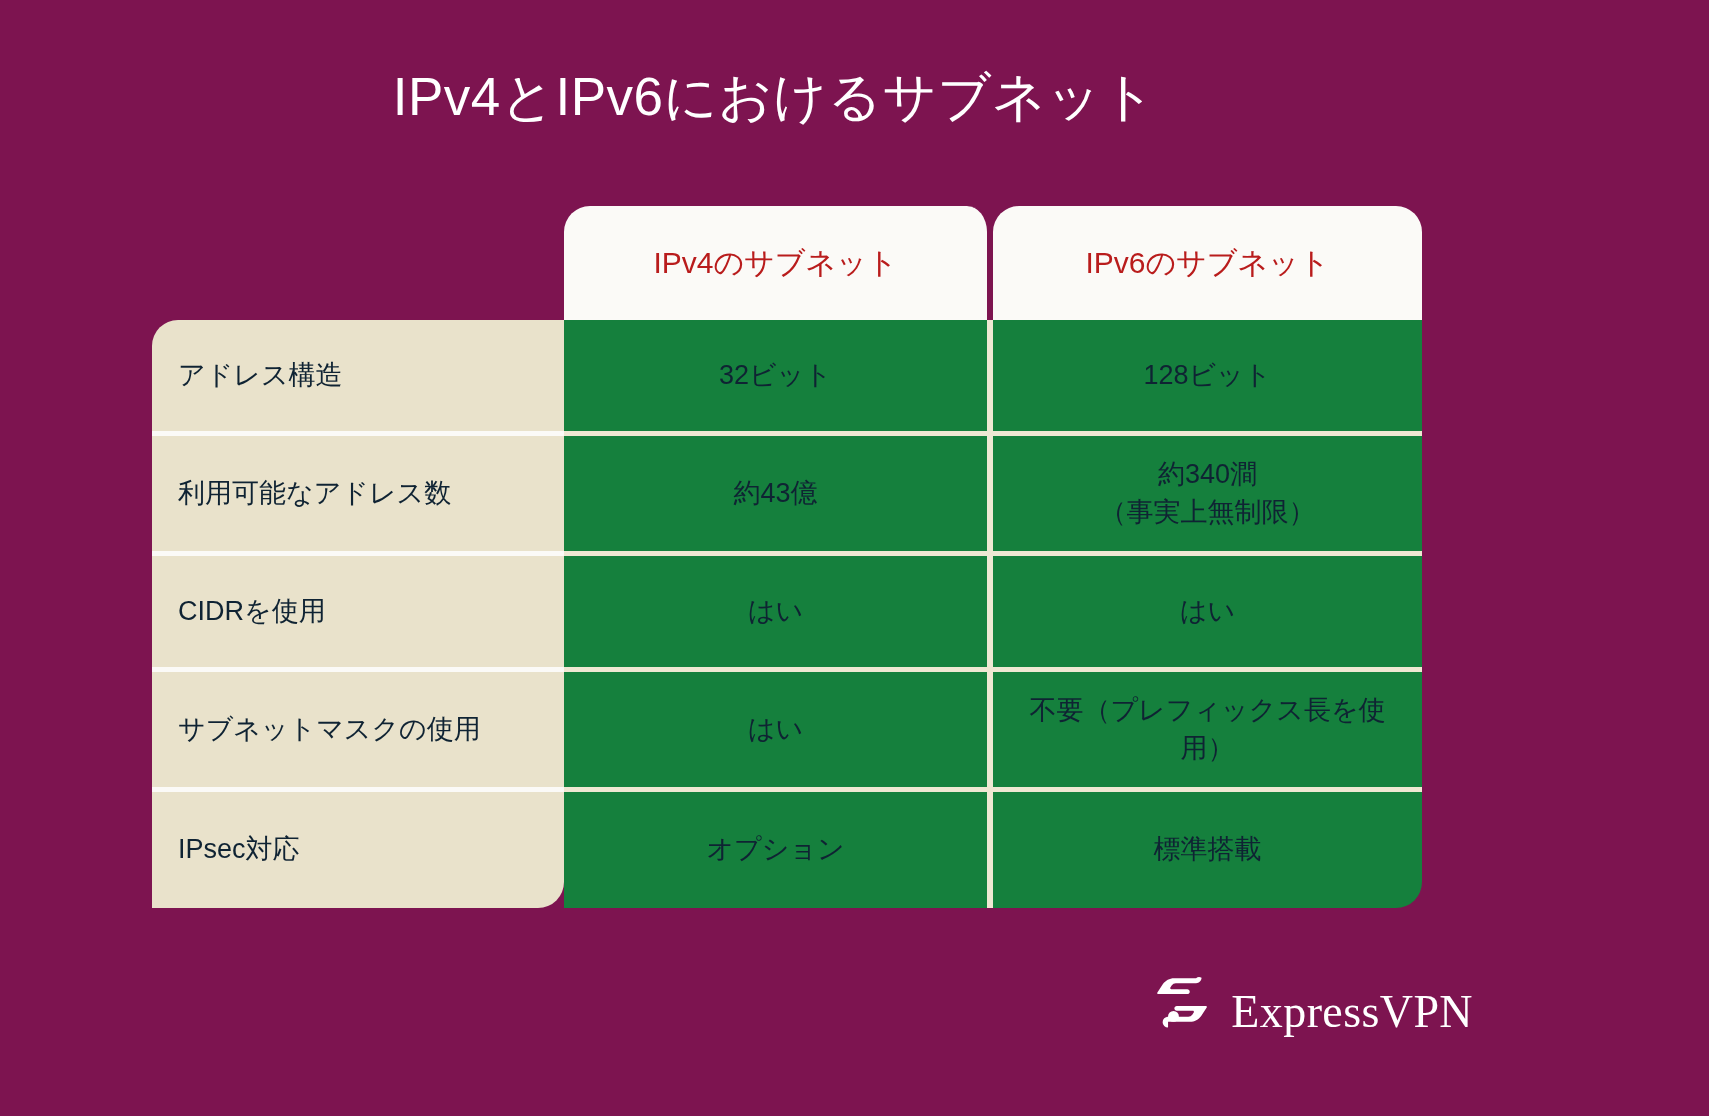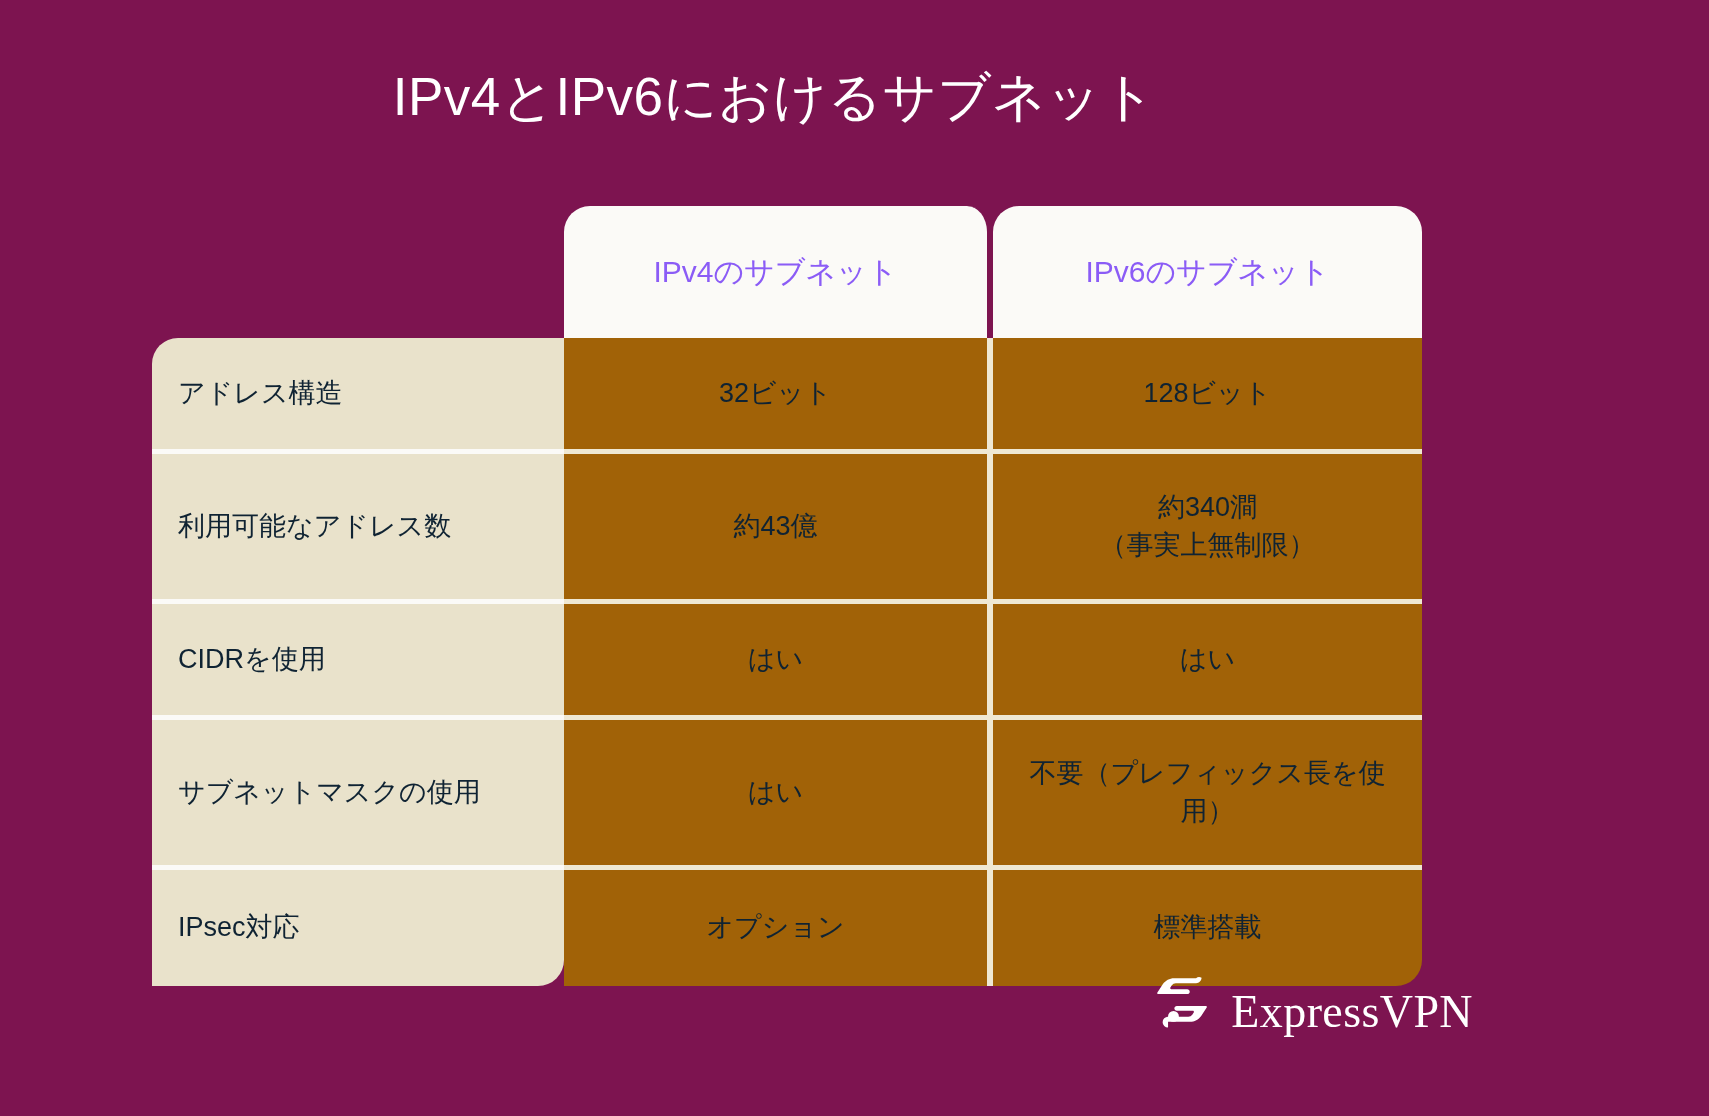--- a/index.html
+++ b/index.html
@@ -49,26 +49,26 @@
     width: 1270px;
     table-layout: fixed;
   }
 
   table.cmp col.c-label { width: 412px; }
   table.cmp col.c-v4    { width: 429px; }
   table.cmp col.c-v6    { width: 429px; }
 
   
   thead th {
-    padding: 12px;
+    padding: 3px;
     height: 108px;
     vertical-align: middle;
     font-weight: 400;
     font-size: 30px;
-    color: #8b5cf6;
+    color: #b91c1c;
     background: transparent;
   }
   thead th.th-blank {
     background: transparent;
   }
   thead th.th-v4 {
     background: #fbfaf7;
     border-radius: 26px 26px 0 0;
     border-right: 6px solid #7d1450;
   }
@@ -77,21 +77,21 @@
     border-radius: 26px 26px 0 0;
     margin-left: 12px;
   }
 
   tbody td {
     padding: 0 0;
     vertical-align: middle;
     font-size: 27px;
     color: #0f2333;
     line-height: 1.38;
-    background: #a16207;
+    background: #15803d;
   }
 
   tbody td.label {
     background: #e9e2cb;
     text-align: left;
     padding-left: 26px;
     padding-right: 12px;
     border-bottom: 5px solid #fbfaf7;
   }
   tbody td.val {
@@ -99,21 +99,21 @@
     padding-left: 14px;
     padding-right: 14px;
     border-bottom: 5px solid #efe8d3;
   }
   tbody td.val-v4 {
     border-right: 6px solid #efe8d3;
   }
 
   
   tbody tr { height: 116px; }
-  tbody tr.tall { height: 150px; }
+  tbody tr.tall { height: 120px; }
 
   
   tbody tr:first-child td.label { border-radius: 26px 0 0 0; }
   tbody tr:last-child  td.label { border-radius: 0 0 26px 0; border-bottom: none; }
   tbody tr:last-child  td.val   { border-bottom: none; }
   tbody tr:last-child  td.val-v6 { border-radius: 0 0 26px 0; text-align: center; }
 
   
   .logo {
     position: absolute;

